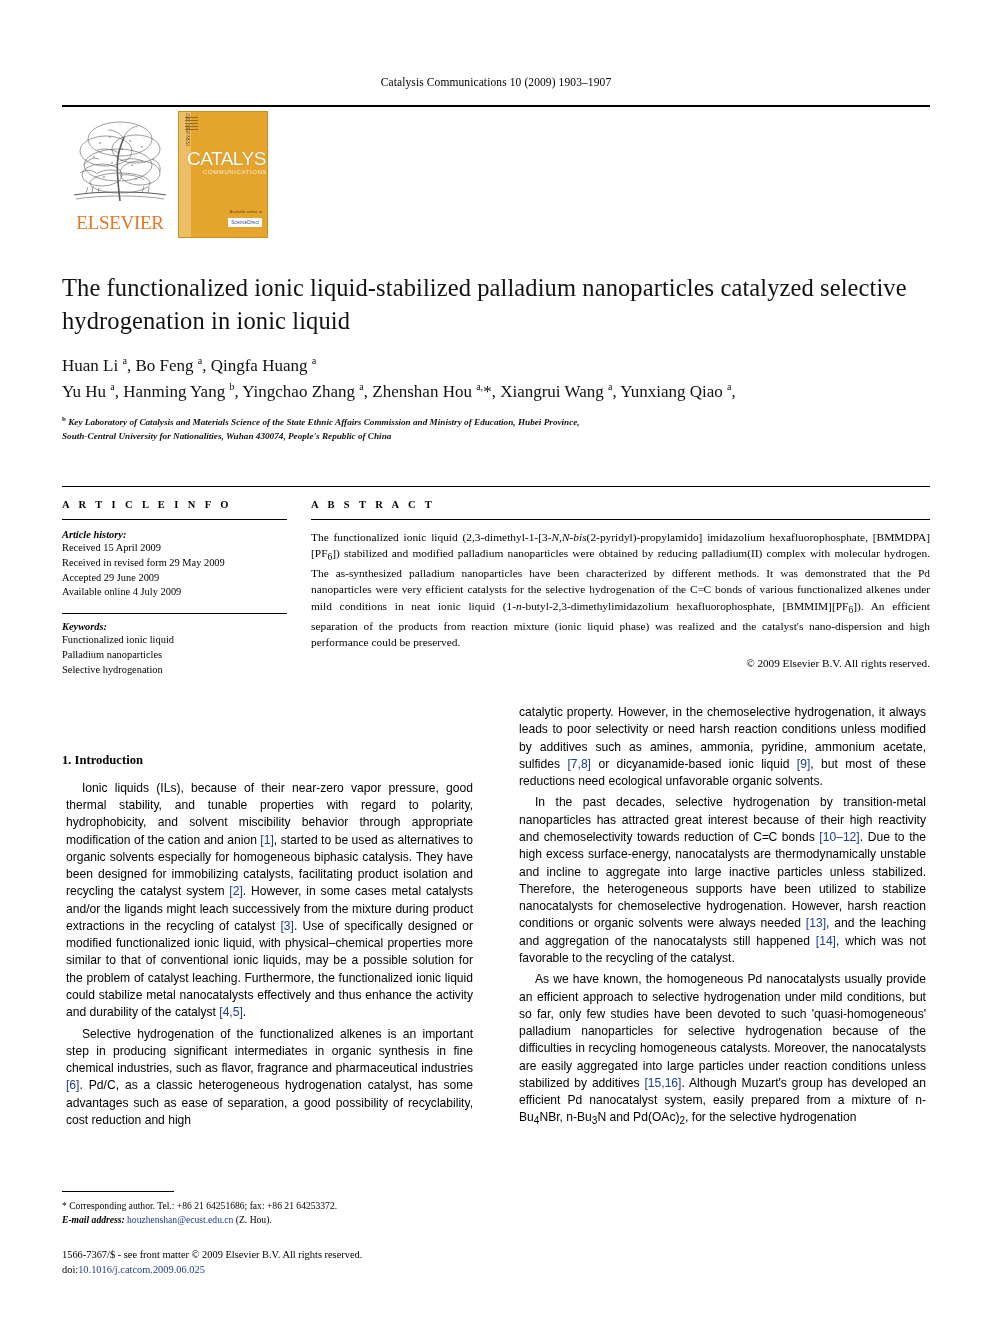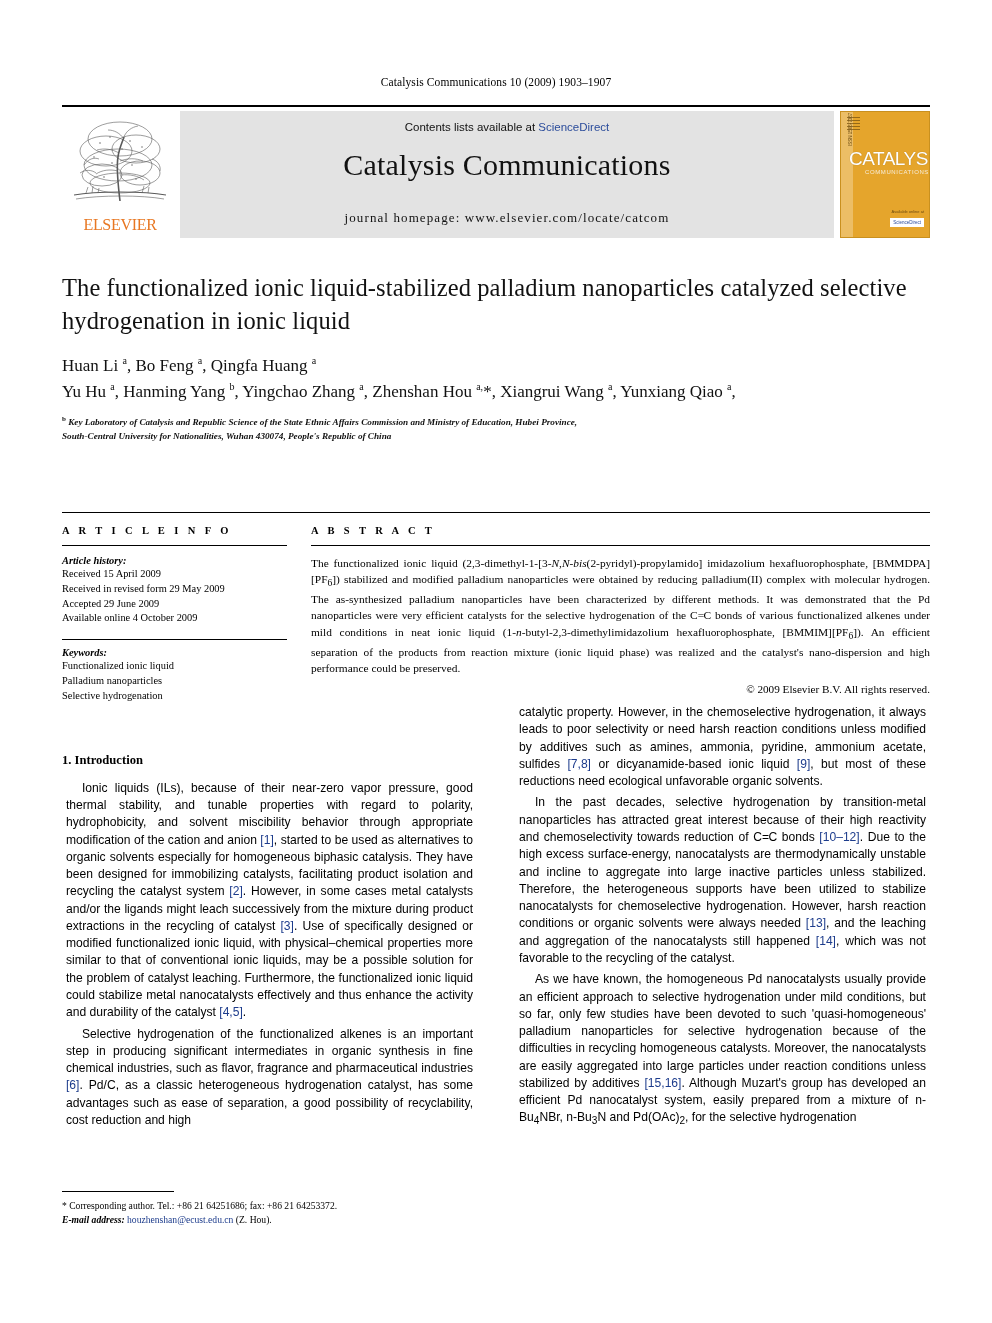--- a/index.html
+++ b/index.html
@@ -63,21 +63,21 @@
     left: 4px; top: 2px;
     width: 108px; height: 96px;
     overflow: hidden;
   }
   .elsevier-word {
     position: absolute;
     left: 0; bottom: 4px;
     width: 116px;
     text-align: center;
     font-family: "Liberation Serif", serif;
-    font-size: 16px;
+    font-size: 19px;
     letter-spacing: -0.3px;
     color: #E87722;
   }
   .header-band {
     flex: 1 1 auto;
     background: #e3e3e3;
     position: relative;
     margin-left: 2px;
     margin-right: 6px;
   }
@@ -222,21 +222,20 @@
 
   
   .info-abstract {
     position: absolute;
     left: 62px;
     top: 486px;
     width: 868px;
     border-top: 1.5px solid #000;
     padding-top: 12px;
     display: flex;
-    margin-top: 26px;
   }
   .col-info {
     flex: 0 0 249px;
     width: 249px;
     padding-right: 24px;
     box-sizing: border-box;
   }
   .col-abstract {
     flex: 1 1 auto;
     padding-left: 0px;
@@ -395,27 +394,20 @@
               <circle cx="66" cy="52" r="1"></circle>
                 <circle cx="38" cy="64" r="1.1"></circle>
               <circle cx="70" cy="66" r="1"></circle>
                 <circle cx="56" cy="36" r="1"></circle>
             </g>
           </svg>
         </div>
         <div class="elsevier-word">ELSEVIER</div>
       </div>
 
-      <div class="header-band">
-        <div class="contents-line">
-          <span>Contents lists available at </span><span class="sd-link">ScienceDirect</span>
-        </div>
-        <div class="journal-name">Catalysis Communications</div>
-        <div class="homepage-line">journal homepage: www.elsevier.com/locate/catcom</div>
-      </div>
 
       <div class="cover-thumb">
         <div class="cover-whitebar"></div>
         <div class="cover-elsevier-mark"></div>
         <div class="cover-sideword">ISSN 1566-7367</div>
         <div class="cover-title">CATALYSIS</div>
         <div class="cover-sub">COMMUNICATIONS</div>
         <div class="cover-foot-left"></div>
         <div class="cover-foot-right">
           <span>Available online at</span><br>
@@ -425,34 +417,34 @@
 
     </div>
   </div>
 
   <div class="title-block">
     <h1 class="paper-title">The functionalized ionic liquid-stabilized palladium nanoparticles catalyzed selective hydrogenation in ionic liquid</h1>
     <div class="authors">
       <div>Huan Li <sup>a</sup>, Bo Feng <sup>a</sup>, Qingfa Huang <sup>a</sup></div>
       <div>Yu Hu <sup>a</sup>, Hanming Yang <sup>b</sup>, Yingchao Zhang <sup>a</sup>, Zhenshan Hou <sup>a,</sup>*, Xiangrui Wang <sup>a</sup>, Yunxiang Qiao <sup>a</sup>,</div>
     </div>
-    <div class="affil"><sup>b</sup> <span>Key Laboratory of Catalysis and Republic Science of the State Ethnic Affairs Commission and Ministry of Education, Hubei Province,</span></div>
+    <div class="affil"><sup>b</sup> <span>Key Laboratory of Catalysis and Materials Science of the State Ethnic Affairs Commission and Ministry of Education, Hubei Province,</span></div>
     <div class="affil">South-Central University for Nationalities, Wuhan 430074, People's Republic of China</div>
   </div>
 
   <div class="info-abstract">
 
     <div class="col-info">
       <div class="sec-head">A R T I C L E    I N F O</div>
       <div class="rule-thick"></div>
       <div class="meta-label">Article history:</div>
       <div class="meta-line">Received 15 April 2009</div>
       <div class="meta-line">Received in revised form 29 May 2009</div>
       <div class="meta-line">Accepted 29 June 2009</div>
-      <div class="meta-line">Available online 4 October 2009</div>
+      <div class="meta-line">Available online 4 July 2009</div>
       <div class="meta-gap"></div>
       <div class="rule"></div>
       <div class="meta-label">Keywords:</div>
       <div class="meta-line">Functionalized ionic liquid</div>
       <div class="meta-line">Palladium nanoparticles</div>
       <div class="meta-line">Selective hydrogenation</div>
     </div>
 
     <div class="col-abstract">
       <div class="sec-head">A B S T R A C T</div>
@@ -478,14 +470,18 @@
     </div>
 
   </div>
 
   <div class="footnote">
     <div class="fn-rule"></div>
     <p class="fn-line">* Corresponding author. Tel.: +86 21 64251686; fax: +86 21 64253372.</p>
     <p class="fn-line"><span class="fn-em">E-mail address:</span> <span class="mail">houzhenshan@ecust.edu.cn</span> <span>(Z. Hou).</span></p>
   </div>
 
+  <div class="issn-block">
+    <p class="issn-line">1566-7367/$ - see front matter © 2009 Elsevier B.V. All rights reserved.</p>
+    <p class="issn-line"><span>doi:</span><span class="doi-link">10.1016/j.catcom.2009.06.025</span></p>
+  </div>
 
 </div>
 
 </body></html>

